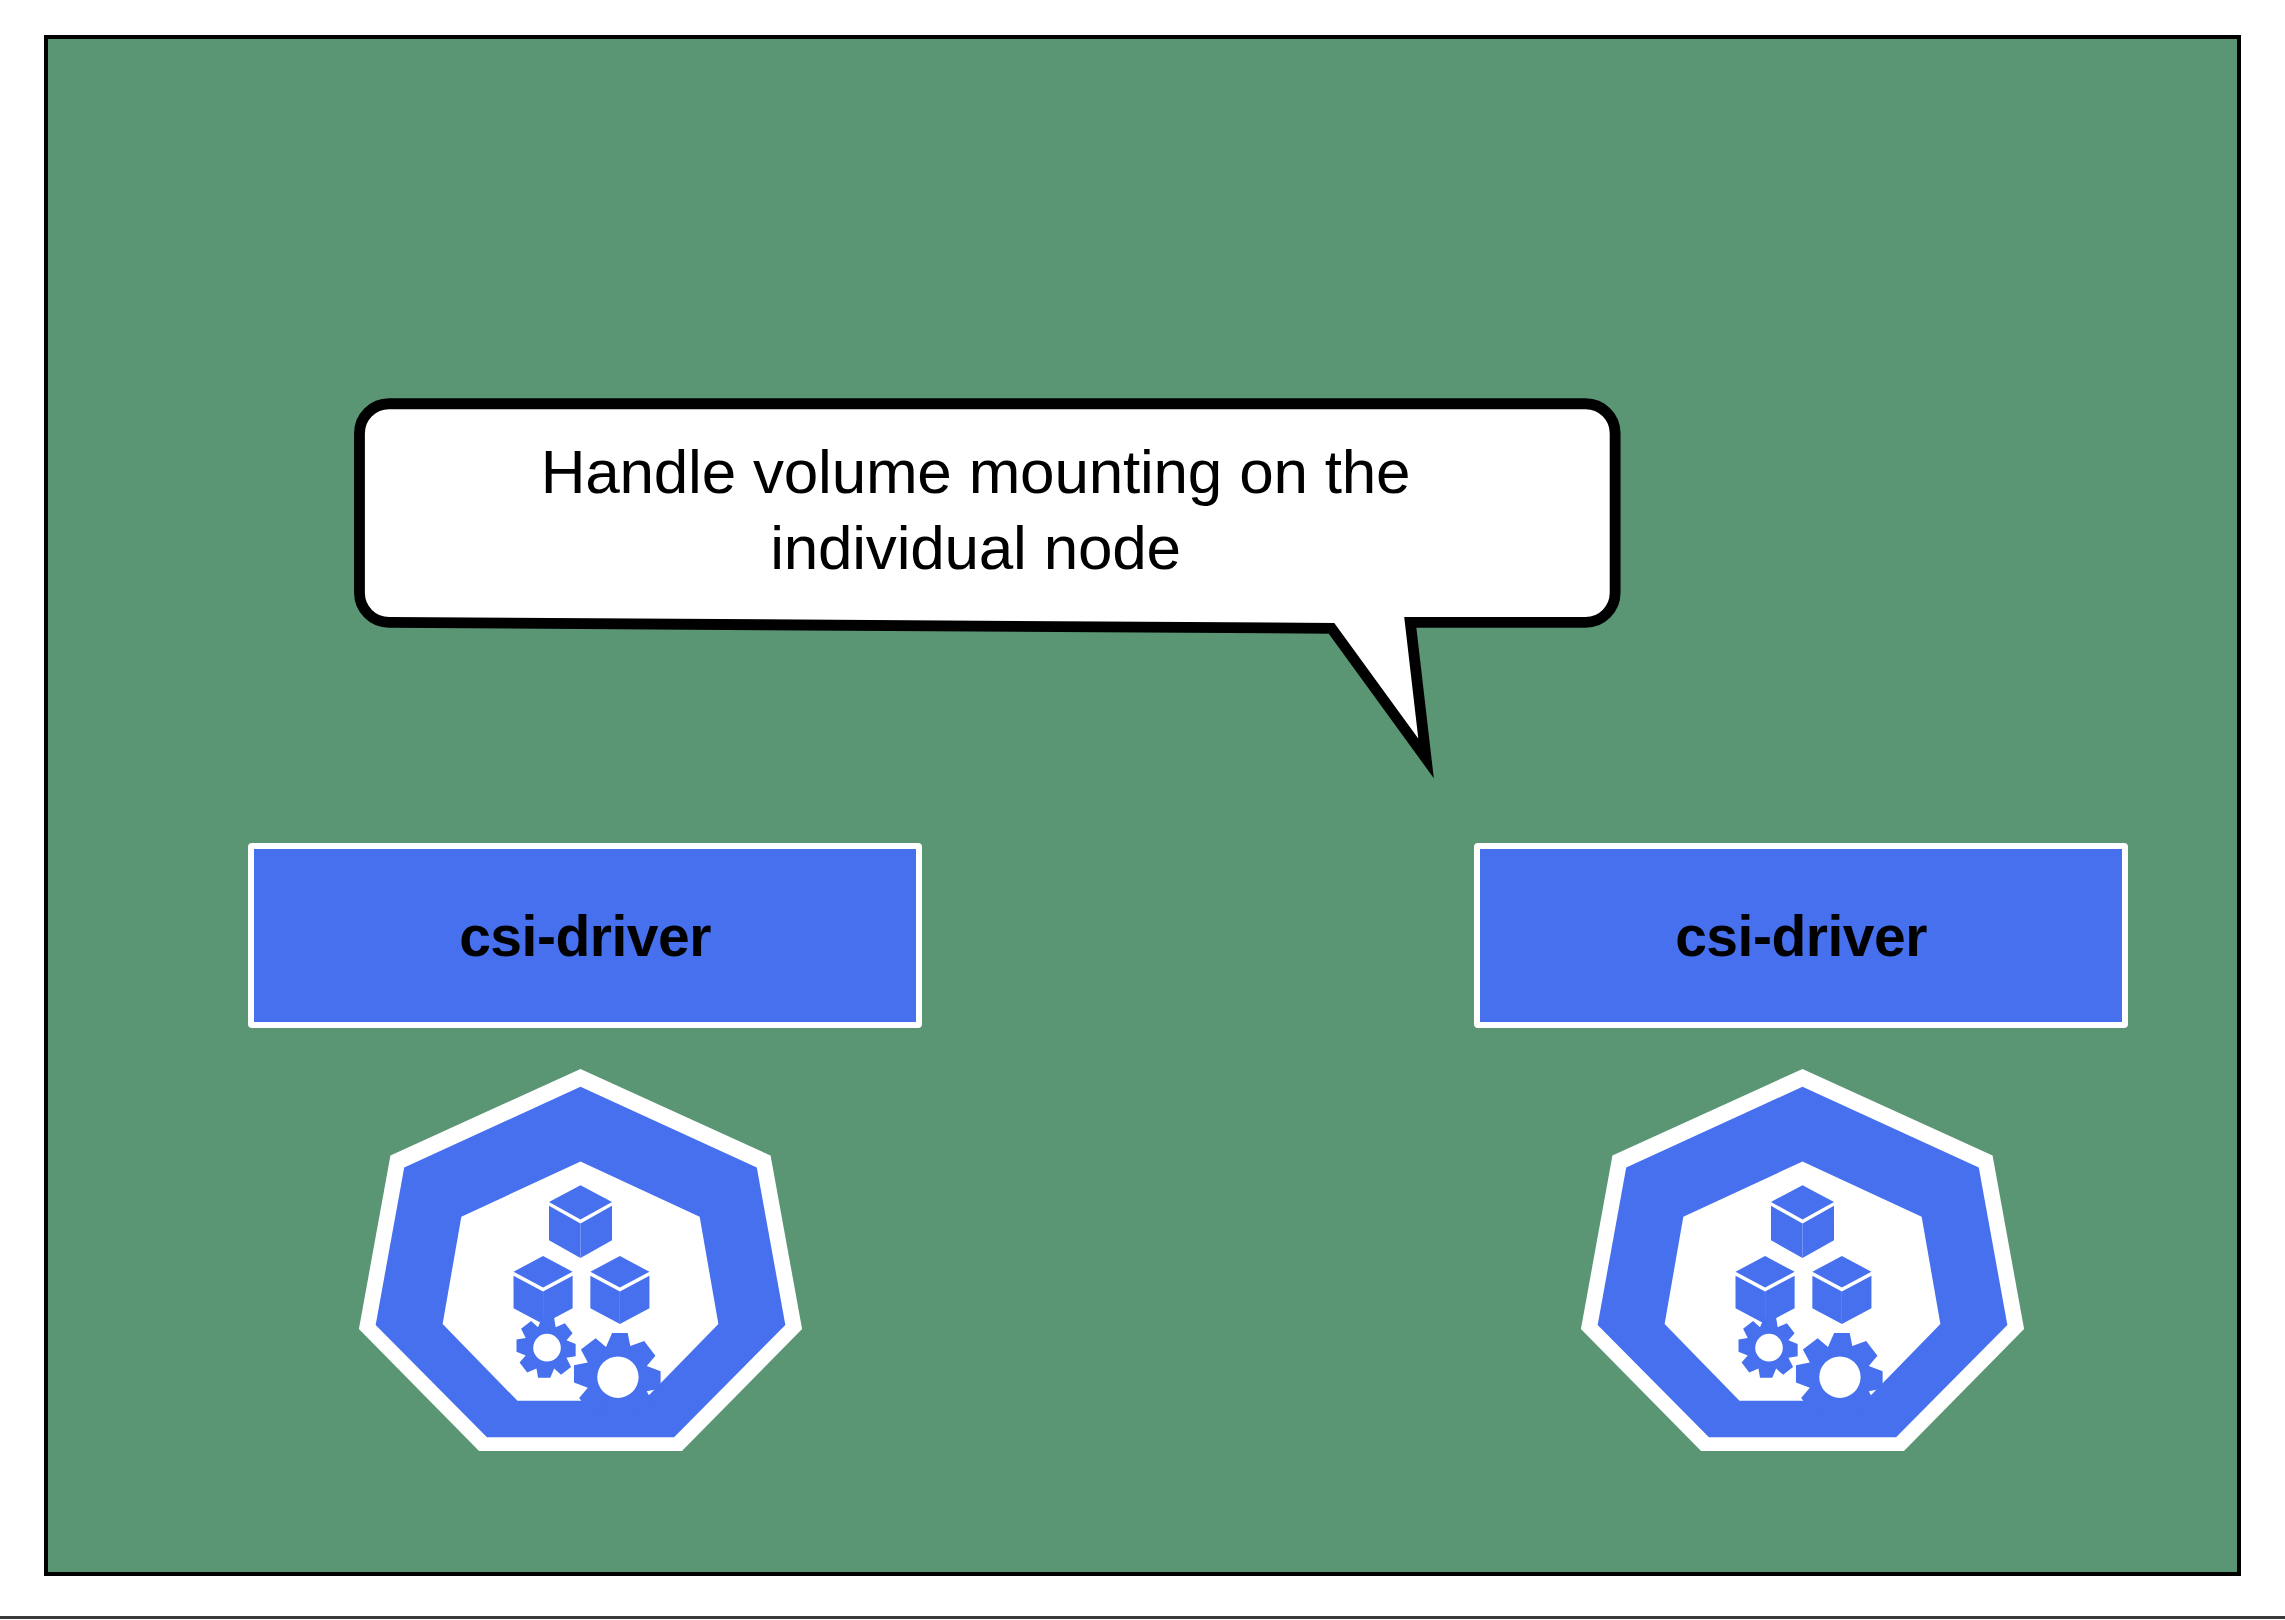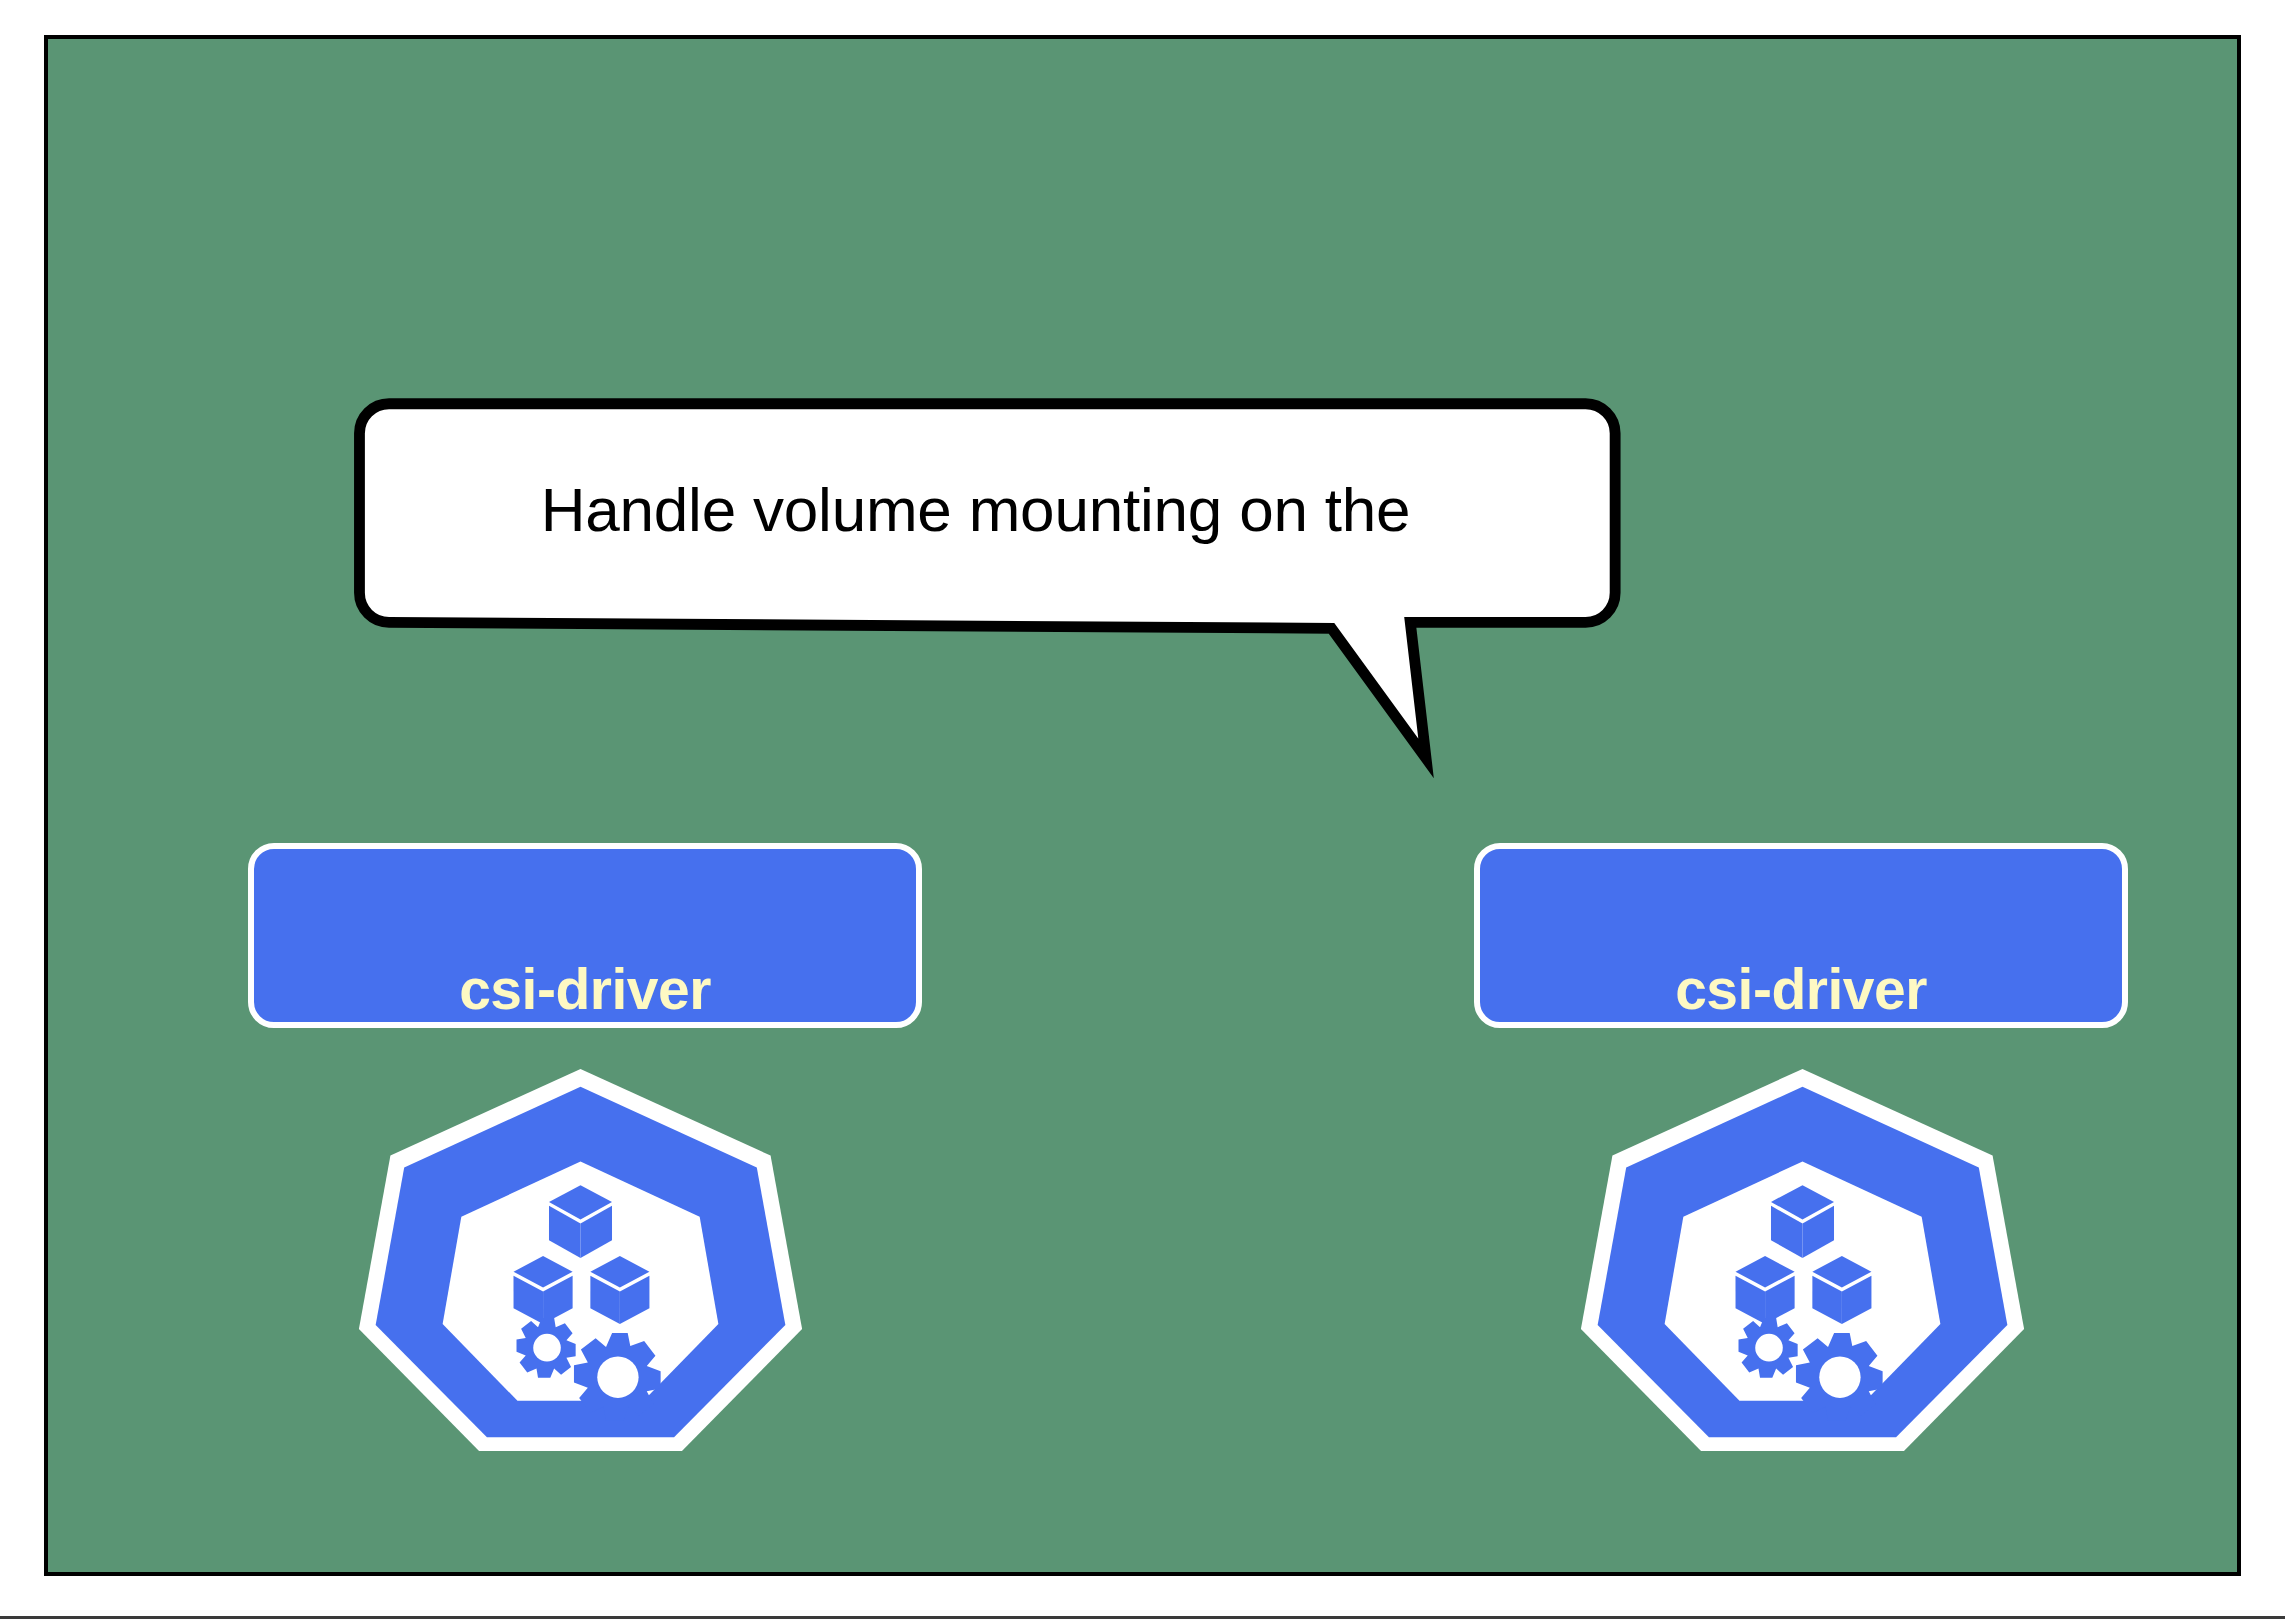--- a/index.html
+++ b/index.html
@@ -61,26 +61,26 @@
     font-weight: 400;
     font-family: "Liberation Sans", sans-serif;
     letter-spacing: -0.2px;
   }
 
   
   .csi-box {
     position: absolute;
     background: #4670ee;
     border: 6.9px solid #ffffff;
-    border-radius: 26px;
+    border-radius: 4px;
     box-sizing: border-box;
     display: flex;
-    align-items: flex-end;
+    align-items: center;
     justify-content: center;
-    color: #fef9c3;
+    color: #000000;
     font-size: 57px;
     font-weight: 700;
     letter-spacing: -0.5px;
     font-family: "Liberation Sans", sans-serif;
   }
   .csi-left  { left: 200px;  top: 804px; width: 674px; height: 185px; }
   .csi-right { left: 1426px; top: 804px; width: 654px; height: 185px; }
 
   
   .k8s-logo {
@@ -232,18 +232,19 @@
                L 1118,375
                L 1022,243
                L 65,237
                a 30,30 0 0 1 -30,-30
                Z" fill="#ffffff" stroke="#000000" stroke-width="11" stroke-linejoin="miter"></path>
     </svg>
   </div>
 
   <div class="callout-text">
     <span>Handle volume mounting on the</span>
+    <span>individual node</span>
   </div>
 
   <div class="bottom-rule"></div>
 
 </div>
 
 
 </body></html>

